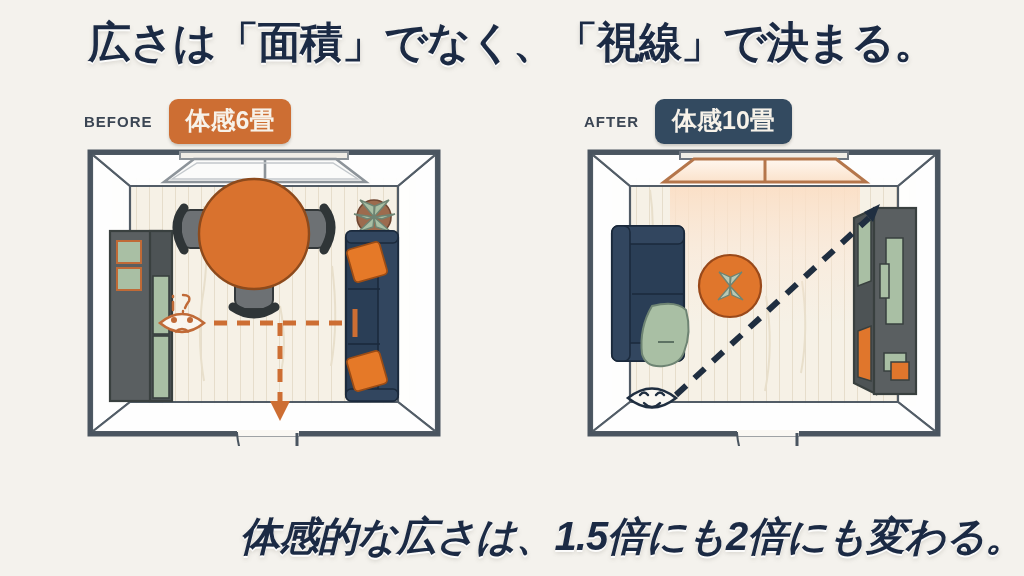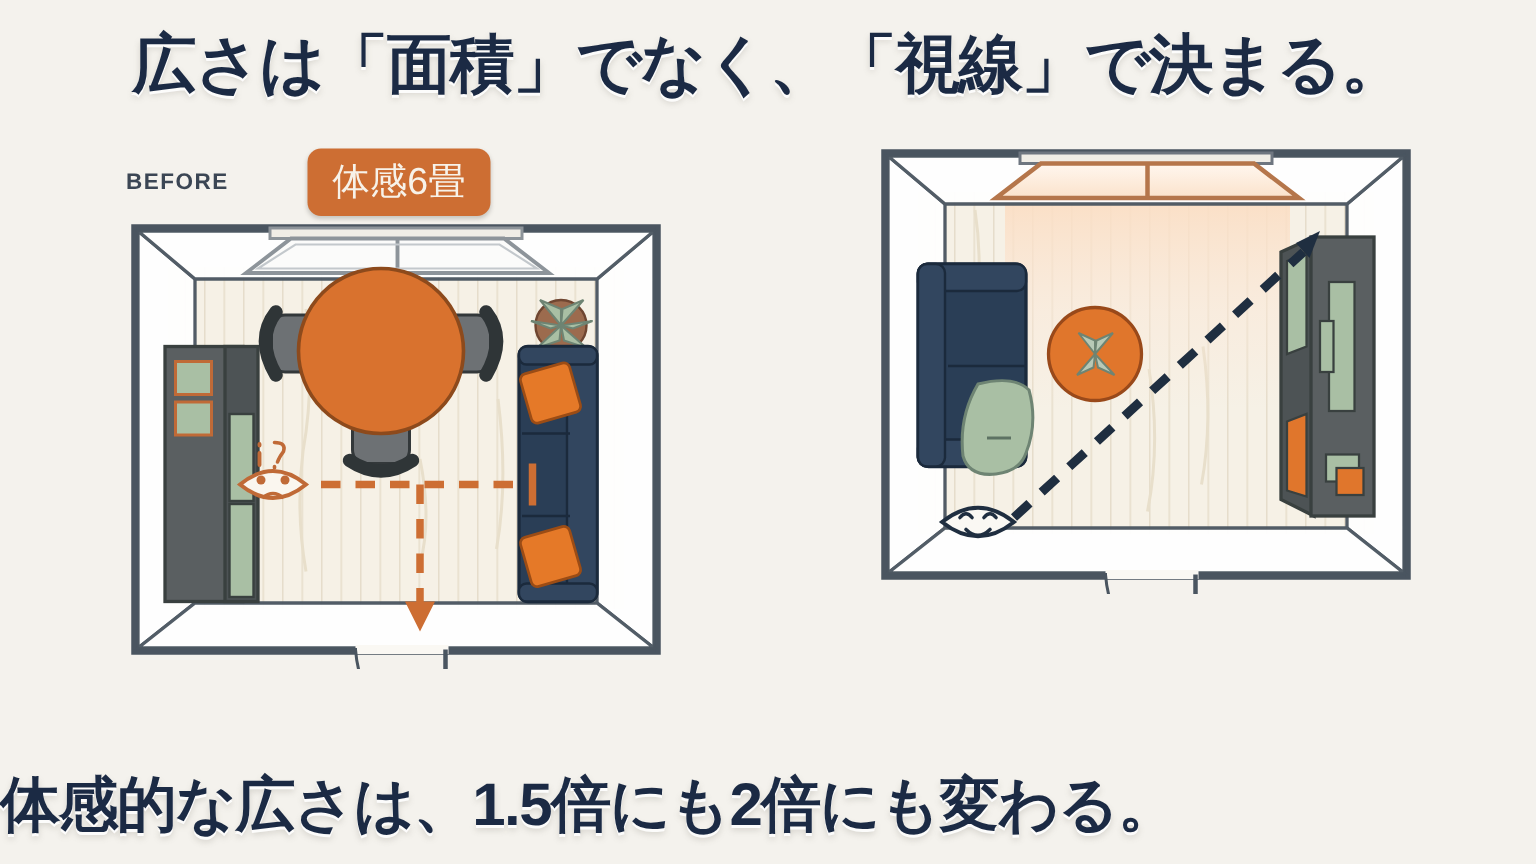--- a/index.html
+++ b/index.html
@@ -21,27 +21,28 @@
     letter-spacing: -1px;
     color: #1b2a44;
     text-shadow: 0 2px 0 rgba(255,255,255,0.9), 0 3px 4px rgba(120,115,105,0.25);
     white-space: nowrap;
   }
 
   
   .caption {
     position: absolute;
     bottom: 12px; left: 0; width: 1024px;
-    text-align: left;
+    text-align: right;
     font-size: 40px;
     font-weight: bold;
     letter-spacing: -1px;
     color: #1b2a44;
     text-shadow: 0 2px 0 rgba(255,255,255,0.9), 0 3px 4px rgba(120,115,105,0.25);
     white-space: nowrap;
+    font-style: italic;
   }
 
   
   .panel { position: absolute; top: 96px; }
   #panel-before { left: 84px; }
   #panel-after  { left: 584px; }
 
   .panel-head {
     position: relative;
     height: 50px;
@@ -53,26 +54,25 @@
   .panel-tag {
     font-size: 15px;
     font-weight: bold;
     color: #3b4654;
     letter-spacing: 1px;
   }
   .badge {
     border-radius: 9px;
     padding: 5px 17px 7px 17px;
     font-size: 25px;
-    font-weight: normal;
+    font-weight: bold;
     color: #f7f2e9;
     letter-spacing: 0px;
     box-shadow: 0 2px 3px rgba(90,85,75,0.28);
     white-space: nowrap;
-    margin-left: 36px;
   }
   .badge.orange { background: #cd6e33; }
   .badge.navy   { background: #334a60; }
 
   
   .plan { position: relative; width: 360px; height: 300px; }
   .plan svg { display: block; }
 </style>
 </head>
 <body>
@@ -187,20 +187,24 @@
         <line x1="153" y1="286" x2="153" y2="288" stroke="#4a5560" stroke-width="2"></line>
         <path d="M153 287 q4 52 60 52" fill="none" stroke="#4a5560" stroke-width="2"></path>
         <line x1="213" y1="287" x2="213" y2="339" stroke="#4a5560" stroke-width="3"></line>
       </g>
     </svg>
   </div>
 </div>
 
 <div class="panel" id="panel-after">
 
+  <div class="panel-head">
+    <span class="panel-tag">AFTER</span>
+    <span class="badge navy">体感10畳</span>
+  </div>
 
   <div class="plan">
     <svg width="360" height="300" viewBox="0 0 360 300">
       <defs>
         <clipPath id="floorClipA">
             <rect x="28" y="32" width="304" height="228"></rect>
           </clipPath>
         <pattern id="woodA" width="13" height="228" patternUnits="userSpaceOnUse">
           <rect width="13" height="228" fill="#f6f1e6"></rect>
           <line x1="0.5" y1="0" x2="0.5" y2="228" stroke="#e6ddcb" stroke-width="1"></line>

